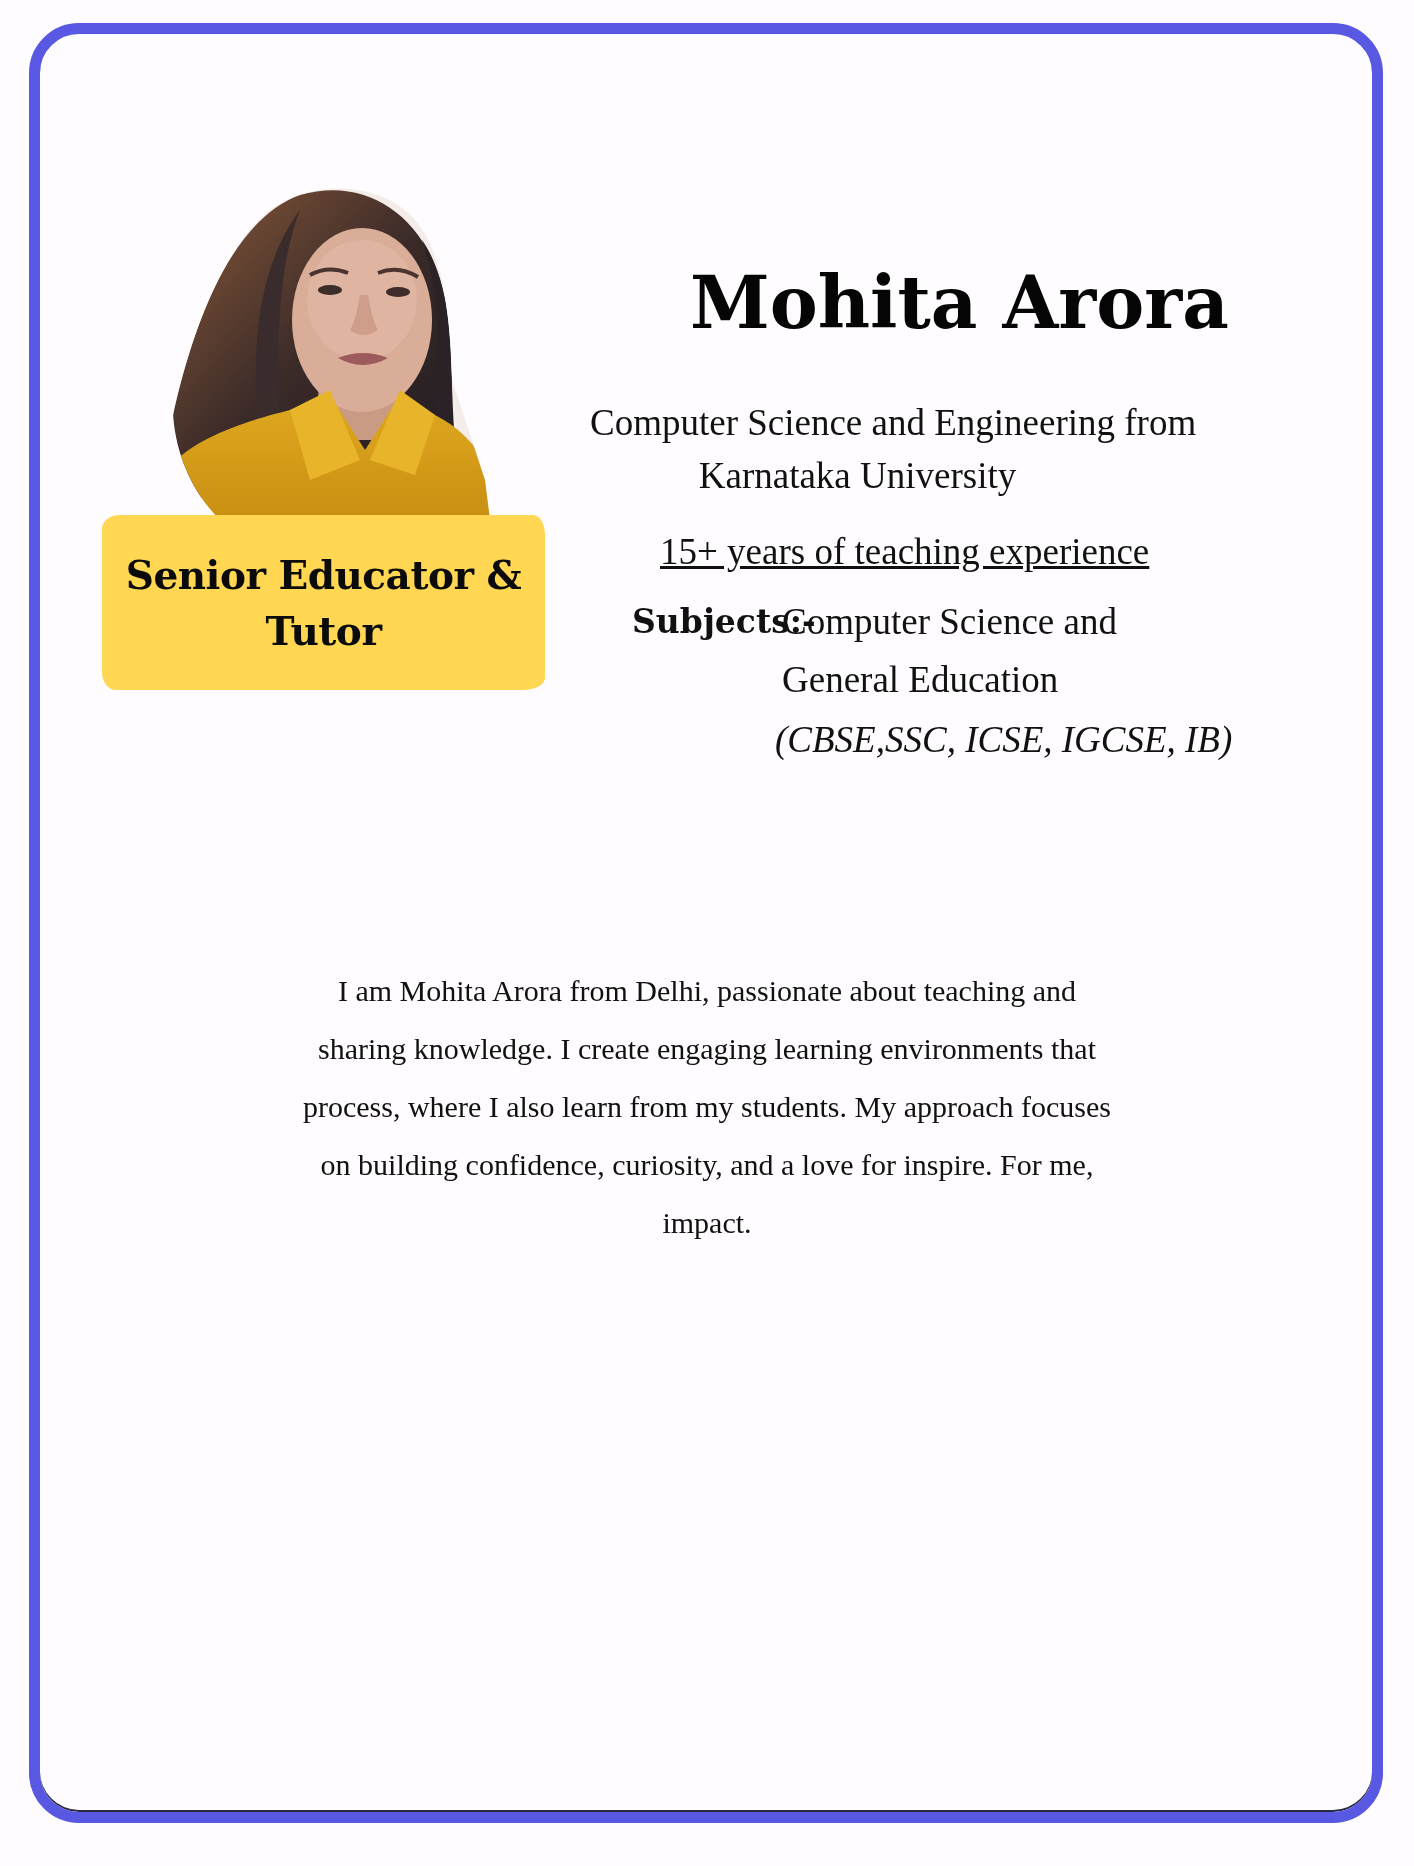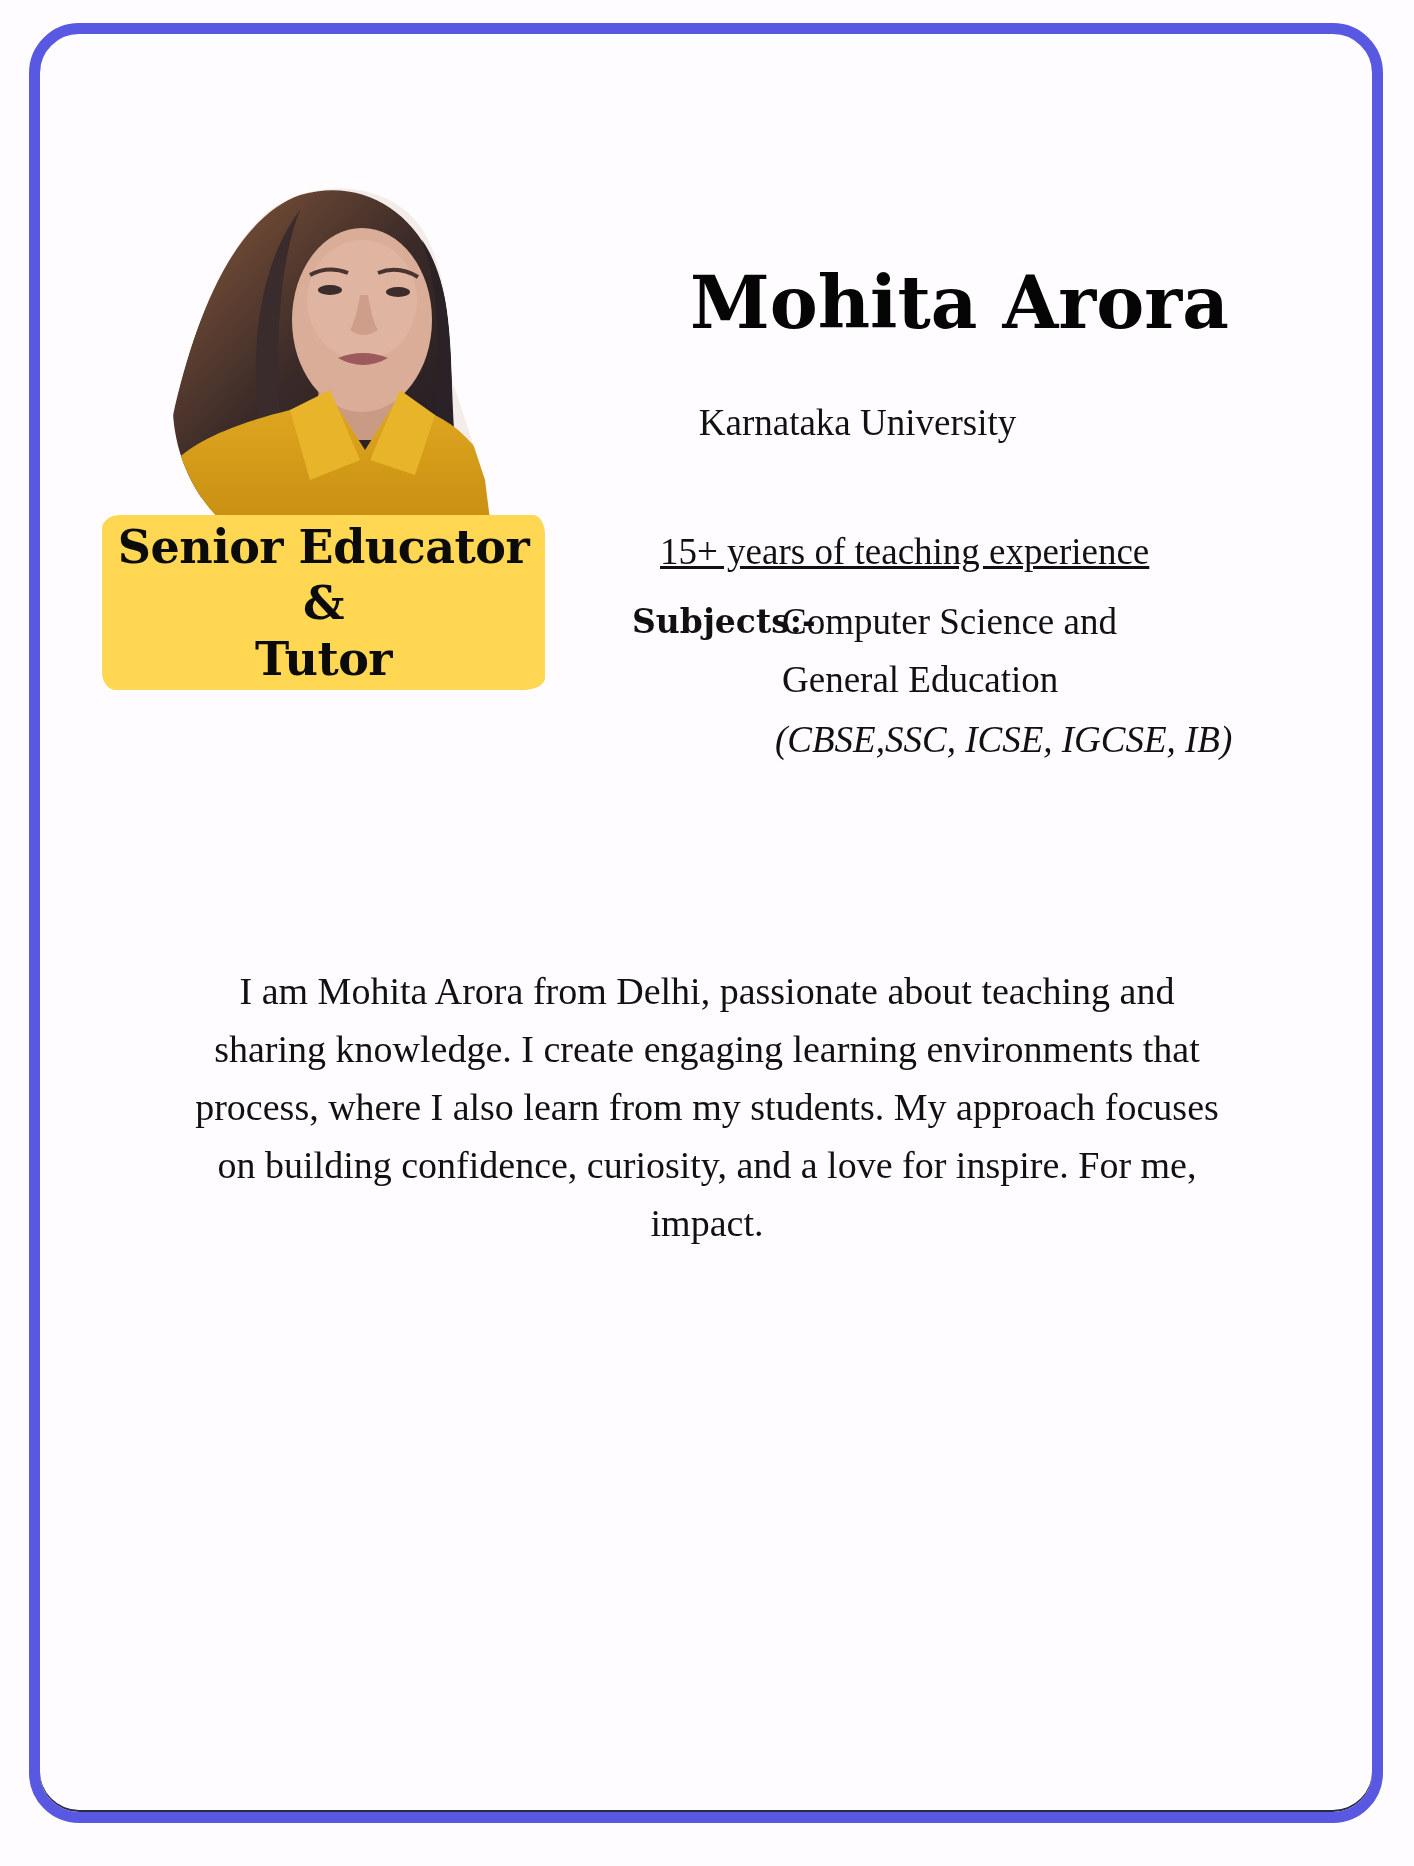--- a/index.html
+++ b/index.html
@@ -45,21 +45,21 @@
     display: flex;
     flex-direction: column;
     align-items: center;
     justify-content: center;
     text-align: center;
   }
   .badge span {
     display: block;
     font-family: "DejaVu Serif", "Liberation Serif", serif;
     font-weight: bold;
-    font-size: 46px;
+    font-size: 39px;
     line-height: 56px;
     color: #0b0b0b;
     letter-spacing: -0.5px;
   }
   .name {
     position: absolute;
     left: 690px;
     top: 258px;
     width: 520px;
     text-align: center;
@@ -123,21 +123,21 @@
   .subjects .l1 { left: 150px; top: 0; }
   .subjects .l2 { left: 150px; top: 58px; }
   .subjects .l3 { left: 143px; top: 118px; font-style: italic; }
   .bio {
     position: absolute;
     left: 80px;
     top: 962px;
     width: 1254px;
     text-align: center;
     font-family: "Liberation Serif", "DejaVu Serif", serif;
-    font-size: 38px;
+    font-size: 30px;
     line-height: 58px;
     color: #111;
   }
   .bio span { display: block; white-space: nowrap; }
 </style>
 </head>
 <body>
 
 <div class="card"></div>
 
@@ -189,20 +189,21 @@
 </div>
 
 <div class="badge">
   <span>Senior Educator &amp;</span>
   <span>Tutor</span>
 </div>
 
 <div class="name">Mohita Arora</div>
 
 <div class="degree">
+  <span>Computer Science and Engineering from</span>
   <span>Karnataka University</span>
 </div>
 
 <div class="experience">15+ years of teaching experience</div>
 
 <div class="subjects">
   <span class="label">Subjects:-</span>
   <span class="line l1">Computer Science and</span>
   <span class="line l2">General Education</span>
   <span class="line l3">(CBSE,SSC, ICSE, IGCSE, IB)</span>

